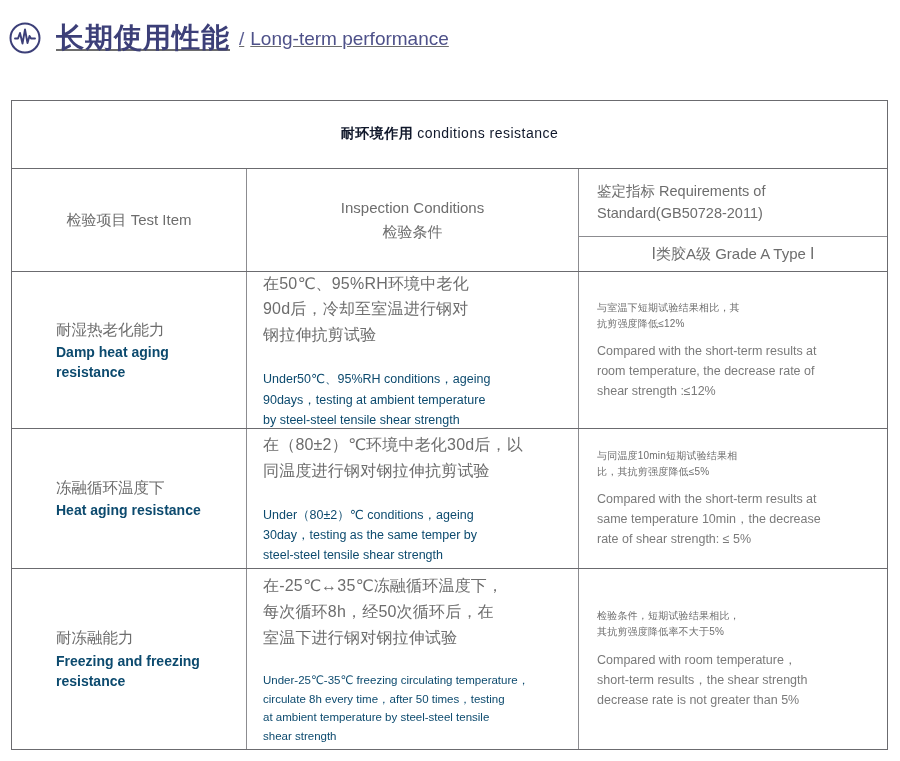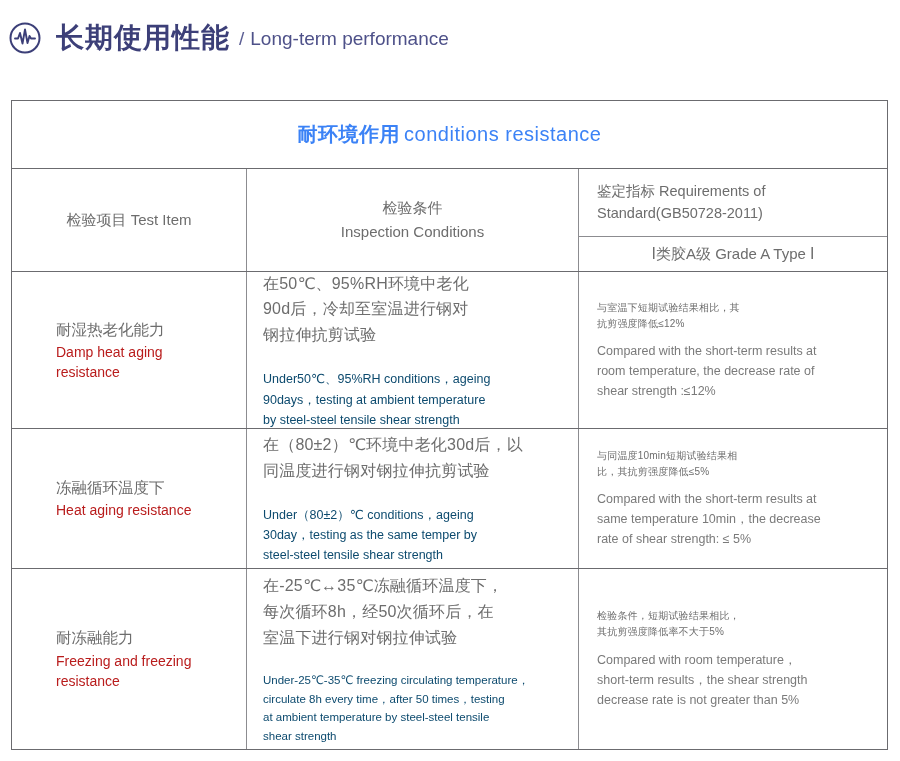--- a/index.html
+++ b/index.html
@@ -18,20 +18,21 @@
 
   
   .page-header {
     position: absolute;
     left: 8px;
     top: 12px;
     width: 884px;
     height: 52px;
     display: flex;
     align-items: center;
+    text-decoration: underline;
   }
   .header-icon {
     width: 34px;
     height: 34px;
     flex: 0 0 34px;
     margin-right: 14px;
     display: block;
   }
   .header-cn {
     font-size: 28px;
@@ -72,22 +73,22 @@
 
   .title-row {
     height: 68px;
     box-sizing: border-box;
     border-bottom: 1.5px solid #6b6b6f;
     display: flex;
     align-items: center;
     justify-content: center;
   }
   .title-text {
-    font-size: 20px;
-    color: #3b82f6;
+    font-size: 14px;
+    color: #0f172a;
     letter-spacing: 0.5px;
     white-space: nowrap;
   }
   .title-text .t-cn { font-weight: 600; }
   .title-text .t-en { font-weight: 400; margin-left: 4px; }
 
   .head-row {
     height: 104px;
     box-sizing: border-box;
     border-bottom: 1.5px solid #6b6b6f;
@@ -181,22 +182,23 @@
   }
 
   .item-cn {
     font-size: 15.5px;
     color: #6d6d6d;
     line-height: 1.5;
     margin-bottom: 1px;
   }
   .item-en {
     font-size: 14px;
-    color: #b91c1c;
+    color: #0c4a6e;
     line-height: 1.45;
+    font-weight: bold;
   }
 
   .cond-cn {
     font-size: 16px;
     color: #6d6d6d;
     line-height: 1.62;
     letter-spacing: 0.2px;
   }
   .cond-en {
     font-size: 12.5px;
@@ -242,22 +244,22 @@
       <span class="t-cn">耐环境作用</span><span class="t-en">conditions resistance</span>
     </div>
   </div>
 
   <div class="head-row">
     <div class="head-c1">
       <div class="head-label-big">检验项目 Test Item</div>
     </div>
     <div class="head-c2">
       <div class="head-label-big">
+        <div>Inspection Conditions</div>
         <div>检验条件</div>
-        <div>Inspection Conditions</div>
       </div>
     </div>
     <div class="head-c3">
       <div class="head-c3-top">
         <div class="head-label">
           <div>鉴定指标 Requirements of</div>
           <div>Standard(GB50728-2011)</div>
         </div>
       </div>
       <div class="head-c3-bot">

